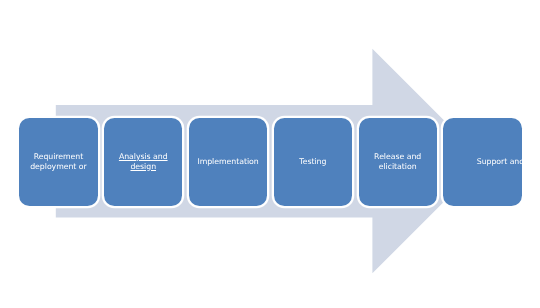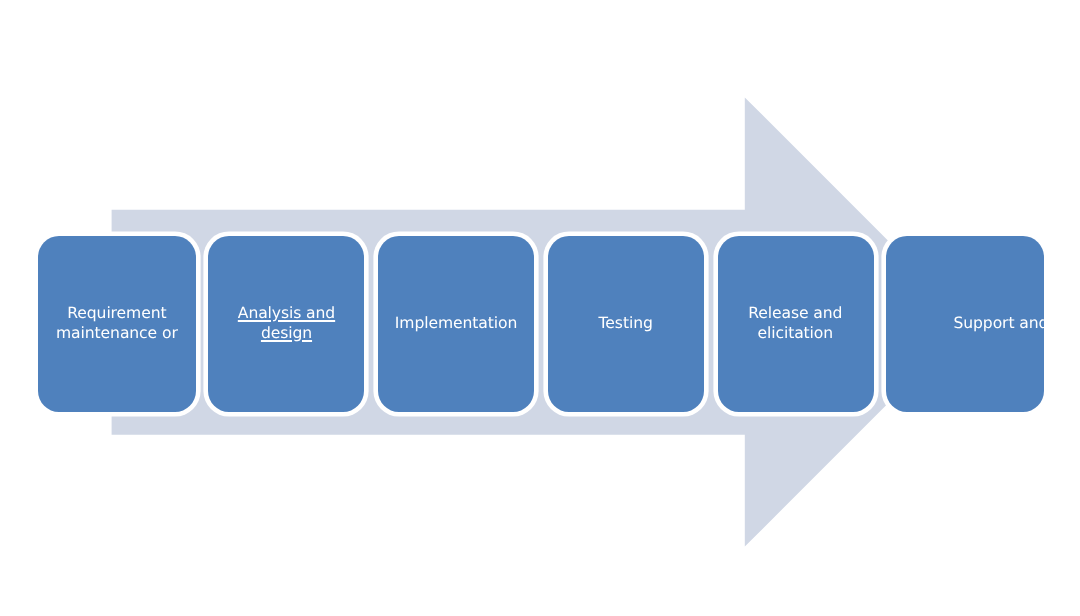--- a/index.html
+++ b/index.html
@@ -44,21 +44,21 @@
 
 <div id="stage" style="background: rgb(255, 255, 255);">
 
   <svg id="arrow-svg" viewBox="0 0 540 308">
     <polygon id="arrow-shape" points="55.8,104.9 372.4,104.9 372.4,48.7 484.7,161 372.4,273.3 372.4,217.4 55.8,217.4" fill="#D0D7E5"></polygon>
   </svg>
 
   <div class="phase-box" id="phase-box-1" style="background: rgb(79, 129, 189); border-radius: 10.5px; box-shadow: rgb(255, 255, 255) 0px 0px 0px 2.3px;">
     <div class="phase-label" style="color: rgb(255, 255, 255); font-size: 7.8px;">
       <span class="tline">Requirement</span>
-      <span class="tline">maintenance or</span>
+      <span class="tline">deployment or</span>
     </div>
   </div>
 
   <div class="phase-box" id="phase-box-2" style="background: rgb(79, 129, 189); border-radius: 10.5px; box-shadow: rgb(255, 255, 255) 0px 0px 0px 2.3px;">
     <div class="phase-label" style="color: rgb(255, 255, 255); font-size: 7.8px; text-decoration: underline;">
       <span class="tline">Analysis and</span>
       <span class="tline">design</span>
     </div>
   </div>
 

